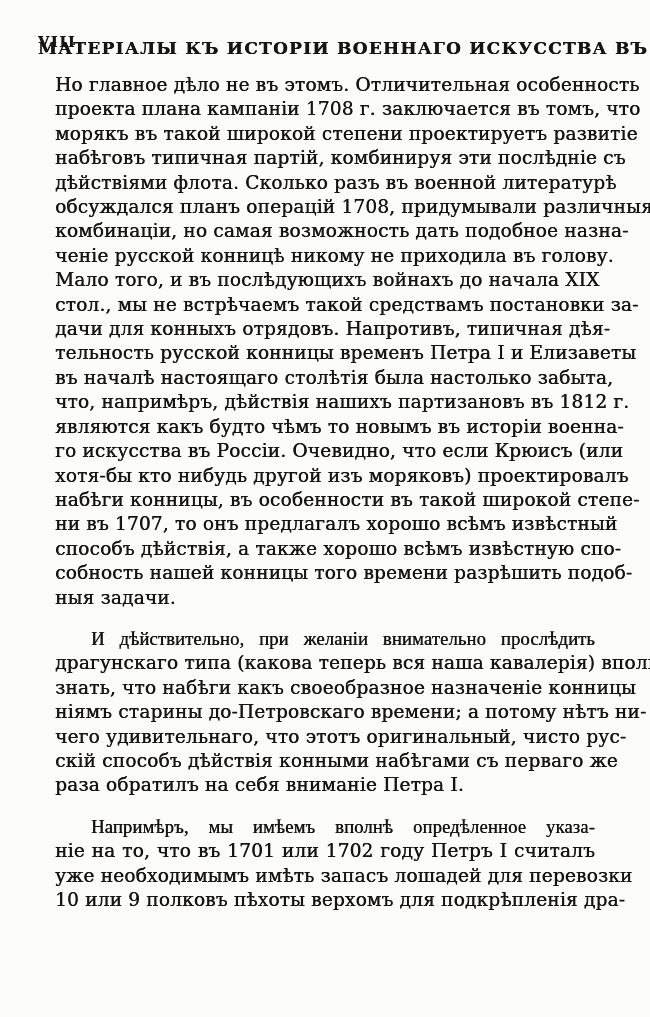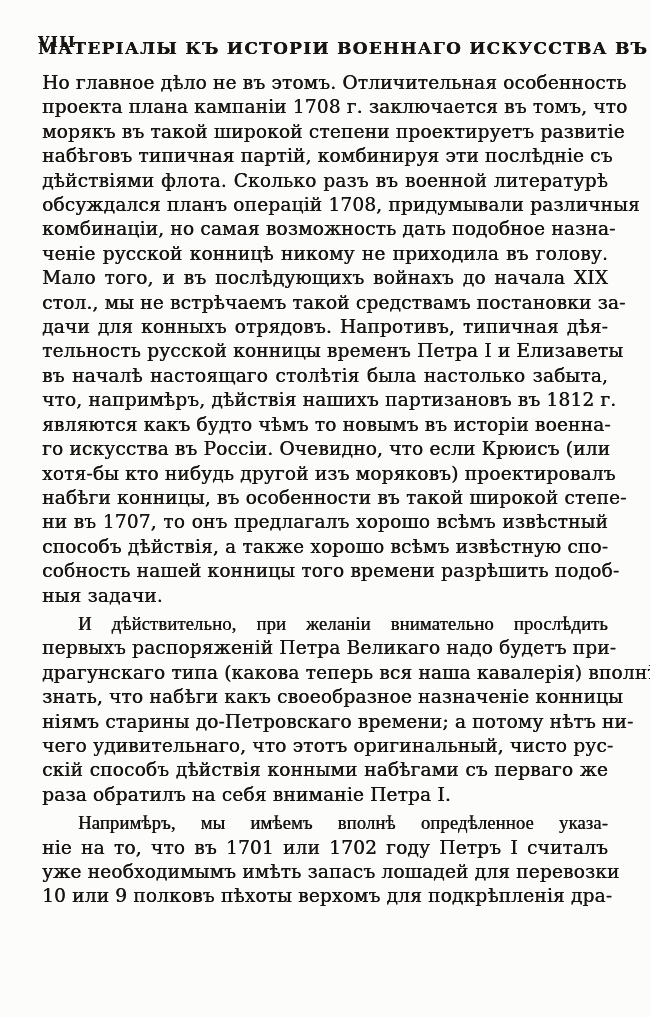--- a/index.html
+++ b/index.html
@@ -35,21 +35,21 @@
     padding-top: 4px;
     font-size: 17px;
     font-weight: bold;
     letter-spacing: 1.3px;
     white-space: nowrap;
     text-shadow: 0.3px 0 0 currentColor;
   }
   .textblock {
     margin: 15px 38px 0 38px;
   }
-  .para { margin: 4px; padding: 0; }
+  .para { margin: 17px; padding: 0; }
   .line {
     font-size: 18.5px;
     line-height: 24.4px;
     letter-spacing: 0.2px;
     text-align: justify;
     text-align-last: justify;
     text-shadow: 0.4px 0 0 currentColor;
     white-space: nowrap;
   }
   .line.lastline { text-align-last: left; }
@@ -87,21 +87,20 @@
       <div class="line">хотя-бы кто нибудь другой изъ моряковъ) проектировалъ</div>
       <div class="line">набѣги конницы, въ особенности въ такой широкой степе-</div>
       <div class="line">ни въ 1707, то онъ предлагалъ хорошо всѣмъ извѣстный</div>
       <div class="line">способъ дѣйствія, а также хорошо всѣмъ извѣстную спо-</div>
       <div class="line">собность нашей конницы того времени разрѣшить подоб-</div>
       <div class="line lastline">ныя задачи.</div>
     </div>
 
     <div class="para">
       <div class="line indent">И дѣйствительно, при желаніи внимательно прослѣдить</div>
-      <div class="line">первыхъ распоряженій Петра Великаго надо будетъ при-</div>
       <div class="line">драгунскаго типа (какова теперь вся наша кавалерія) вполнѣ</div>
       <div class="line">знать, что набѣги какъ своеобразное назначеніе конницы</div>
       <div class="line">ніямъ старины до-Петровскаго времени; а потому нѣтъ ни-</div>
       <div class="line">чего удивительнаго, что этотъ оригинальный, чисто рус-</div>
       <div class="line">скій способъ дѣйствія конными набѣгами съ перваго же</div>
       <div class="line lastline">раза обратилъ на себя вниманіе Петра I.</div>
     </div>
 
     <div class="para">
       <div class="line indent">Напримѣръ, мы имѣемъ вполнѣ опредѣленное указа-</div>

